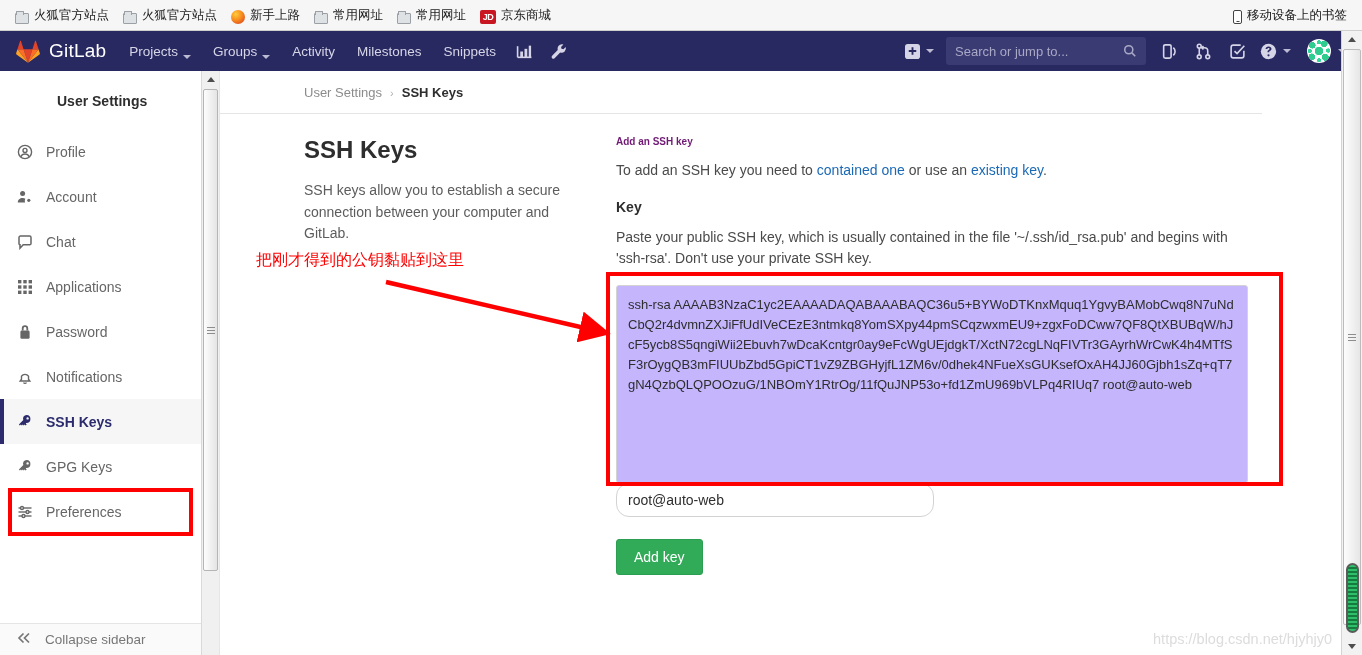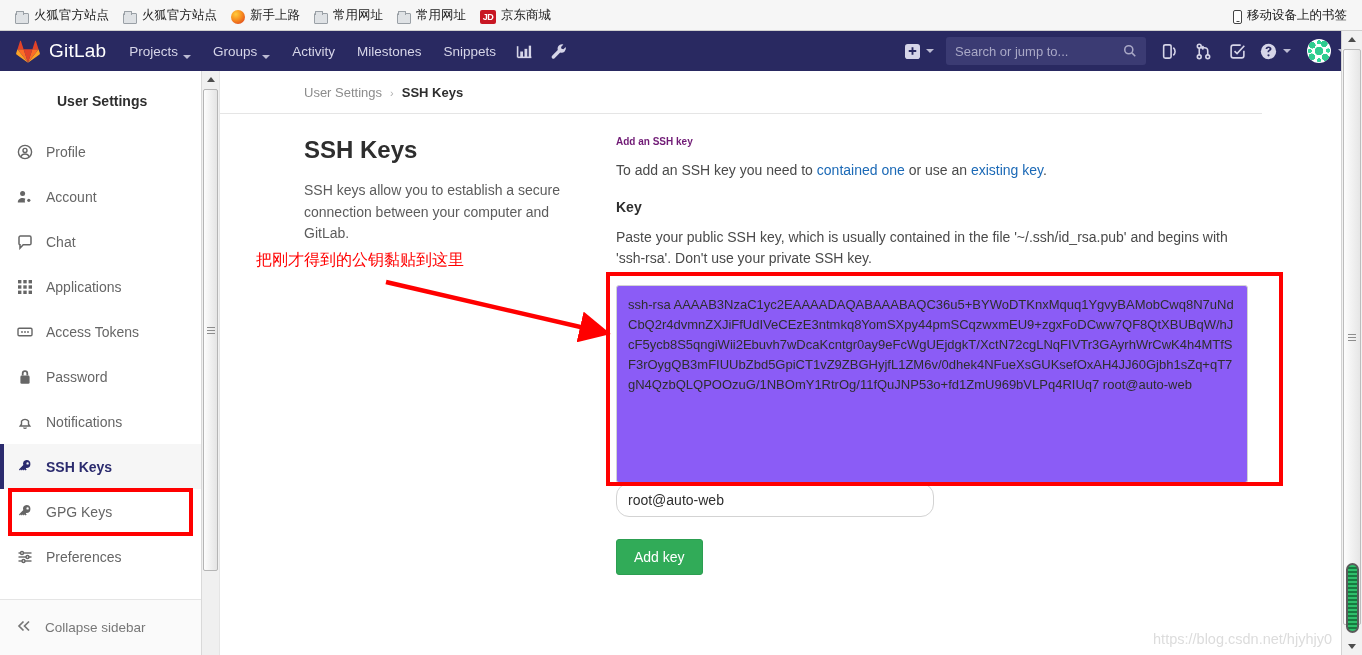--- a/index.html
+++ b/index.html
@@ -141,21 +141,21 @@
   .side-item.active {
     background: #f6f6f6; color: #2b2b6e; font-weight: bold;
   }
   .side-item.active .side-icon { color: #2b2b6e; }
   .side-item.active::before {
     content: ""; position: absolute; left: 0; top: 0; bottom: 0;
     width: 4px; background: #2b2b6e;
   }
   #sidebar-footer {
     border-top: 1px solid #e5e5e5; background: #fafafa;
-    height: 56px; display: flex; align-items: center; gap: 13px;
+    height: 32px; display: flex; align-items: center; gap: 13px;
     padding: 0 12px 0 16px; color: #777; font-size: 13.5px;
     cursor: pointer; margin-right: 18px;
   }
   
   #sidebar-scrollbar {
     position: absolute; right: 0; top: 0; bottom: 0; width: 18px;
     background: #f0f0f0; border-left: 1px solid #d9d9d9;
   }
   .sb-arrow {
     height: 17px; background: #f0f0f0; display: flex;
@@ -206,21 +206,21 @@
   .form-desc a { color: #1b69b6; text-decoration: none; cursor: pointer; }
   .field-label {
     font-size: 14px; font-weight: bold; color: #2e2e2e; margin-bottom: 12px;
   }
   .field-help {
     font-size: 14px; color: #4a4a4a; line-height: 1.5; margin-bottom: 16px;
   }
   #key-textarea {
     width: 632px; height: 198px; border: 1px solid #d3d3d3; border-radius: 3px;
     padding: 9px 11px; font-size: 13px; line-height: 20px; color: #2e2e2e;
-    background: #8b5cf6; resize: none; overflow: hidden;
+    background: #c4b5fd; resize: none; overflow: hidden;
     font-family: "Liberation Sans", sans-serif;
     word-break: break-all; position: relative;
   }
   #resize-grip {
     position: absolute; right: 3px; bottom: 3px; width: 10px; height: 10px;
     background:
       linear-gradient(135deg, transparent 44%, #bcbcbc 44%, #bcbcbc 56%, transparent 56%),
       linear-gradient(135deg, transparent 74%, #bcbcbc 74%, #bcbcbc 86%, transparent 86%);
   }
   #title-label { margin-top: 30px; }
@@ -469,31 +469,20 @@
               <rect x="6.3" y="6.3" width="3.4" height="3.4"></rect>
               <rect x="11.6" y="6.3" width="3.4" height="3.4"></rect>
             <rect x="1" y="11.6" width="3.4" height="3.4"></rect>
               <rect x="6.3" y="11.6" width="3.4" height="3.4"></rect>
               <rect x="11.6" y="11.6" width="3.4" height="3.4"></rect>
           </svg>
         </span>
         <span>Applications</span>
       </div>
 
-      <div class="side-item">
-        <span class="side-icon">
-          <svg width="16" height="16" viewBox="0 0 16 16" fill="none" stroke="currentColor" stroke-width="1.4">
-            <rect x="1" y="4.2" width="14" height="7.6" rx="1.2"></rect>
-            <circle cx="5" cy="8" r="0.9" fill="currentColor" stroke="none"></circle>
-            <circle cx="8" cy="8" r="0.9" fill="currentColor" stroke="none"></circle>
-            <circle cx="11" cy="8" r="0.9" fill="currentColor" stroke="none"></circle>
-          </svg>
-        </span>
-        <span>Access Tokens</span>
-      </div>
 
 
       <div class="side-item">
         <span class="side-icon">
           <svg width="16" height="16" viewBox="0 0 16 16" fill="currentColor">
             <path d="M8 1.2a3.2 3.2 0 0 0-3.2 3.2v2h1.8v-2a1.4 1.4 0 1 1 2.8 0v2h1.8v-2A3.2 3.2 0 0 0 8 1.2z"></path>
             <rect x="3.4" y="6.6" width="9.2" height="8.2" rx="1.3"></rect>
           </svg>
         </span>
         <span>Password</span>

